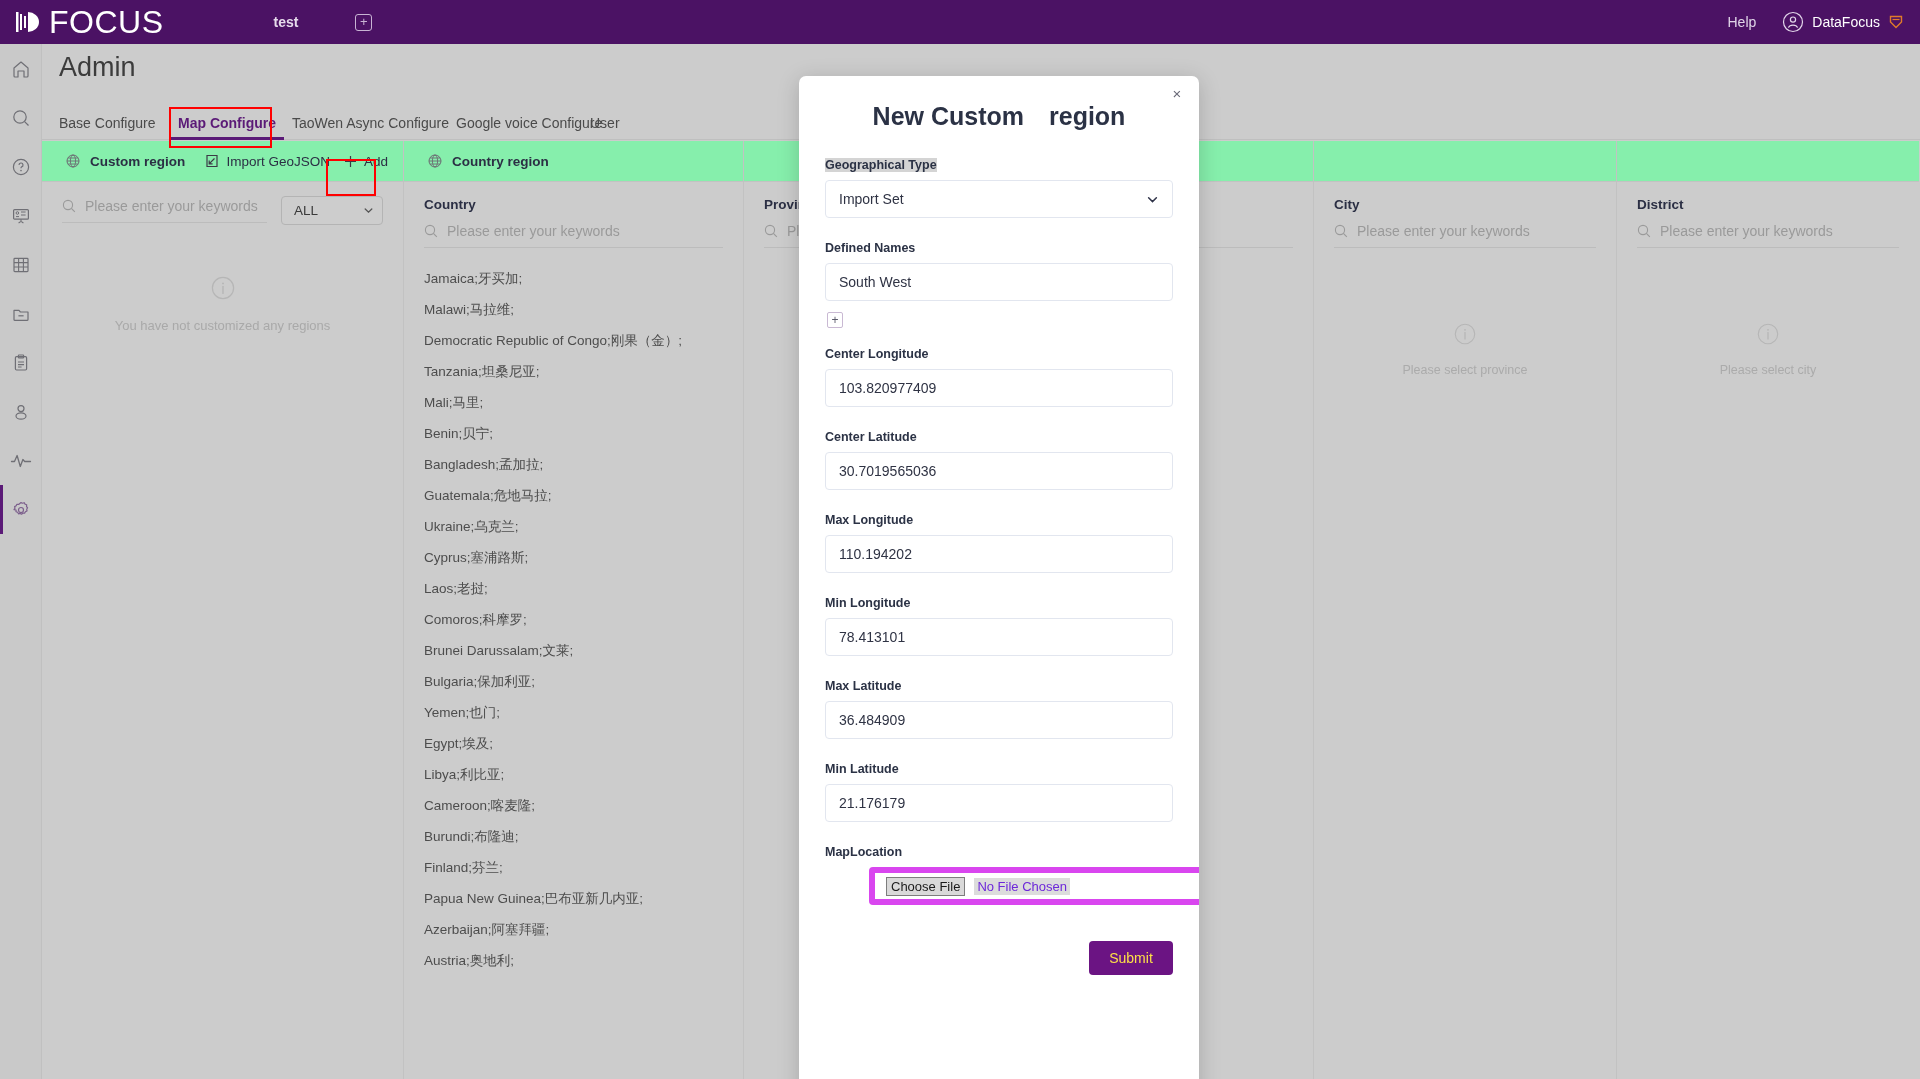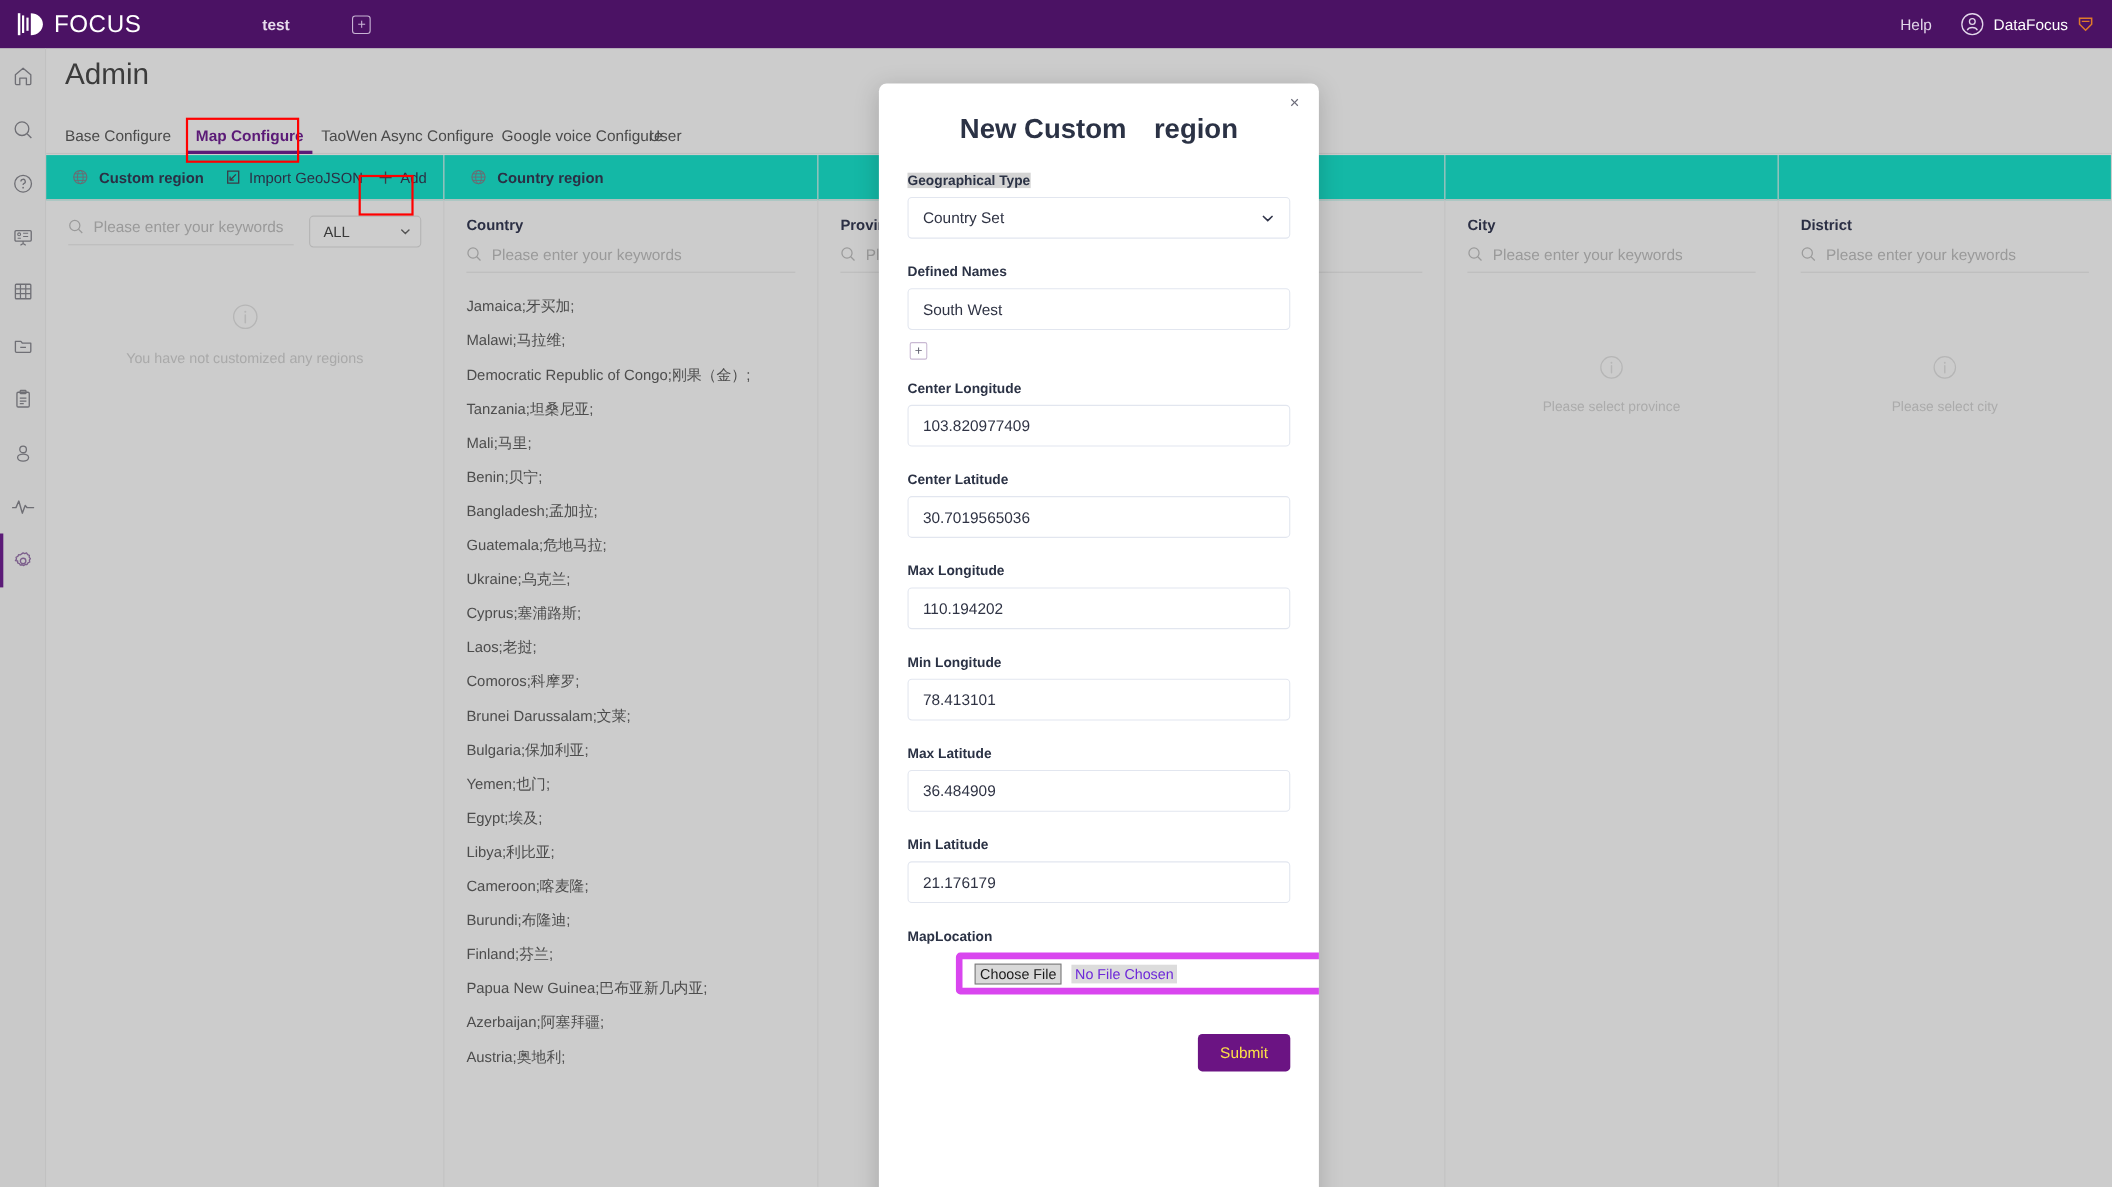--- a/index.html
+++ b/index.html
@@ -17,21 +17,21 @@
     width: 1920px; height: 44px;
     background: #4b1264;
     display: flex; align-items: center;
   }
   .brand {
     display: flex; align-items: center; gap: 7px;
     margin-left: 16px;
   }
   .brand-mark { display: block; }
   .brand-text {
-    color: #ffffff; font-size: 22px; font-weight: 400;
+    color: #ffffff; font-size: 32px; font-weight: 400;
     letter-spacing: 0.5px;
   }
   .tab-test {
     margin-left: 110px;
     color: #e6dbec; font-size: 14px; font-weight: 700;
   }
   .tab-add {
     margin-left: 57px;
     width: 17px; height: 17px;
     border: 1.5px solid #c8b4d4; border-radius: 3px;
@@ -118,21 +118,21 @@
   .panel.country { width: 340px; }
   .panel.province { width: 570px; }
   .panel.city { width: 303px; }
   .panel.district { width: 302px; border-right: none; }
 
   .panel-head {
     height: 41px;
     display: flex; align-items: center;
     padding-left: 24px;
     border-bottom: 1px solid #c2c2c2;
-    background: #14b8a6;
+    background: #86efac;
   }
   .panel-head-title {
     font-size: 13.5px; font-weight: 700; color: #2b2f44;
     margin-left: 10px;
   }
   .head-actions {
     margin-left: auto; margin-right: 8px;
     display: flex; align-items: center; gap: 0;
   }
   .head-action {
@@ -580,21 +580,21 @@
 
   <div class="modal">
     <div class="modal-close">×</div>
     <div class="modal-title">New Custom　region</div>
 
     <div class="modal-body">
 
       <div class="field">
         <div class="field-label sel">Geographical Type</div>
         <div class="field-select">
-          <span>Country Set</span>
+          <span>Import Set</span>
           <svg width="13" height="13" viewBox="0 0 13 13">
             <path d="M2.6 4.8l3.9 3.8 3.9-3.8" fill="none" stroke="#31354a" stroke-width="1.5" stroke-linecap="round"></path>
           </svg>
         </div>
       </div>
 
       <div class="spacer-20"></div>
 
       <div class="field">
         <div class="field-label">Defined Names</div>

